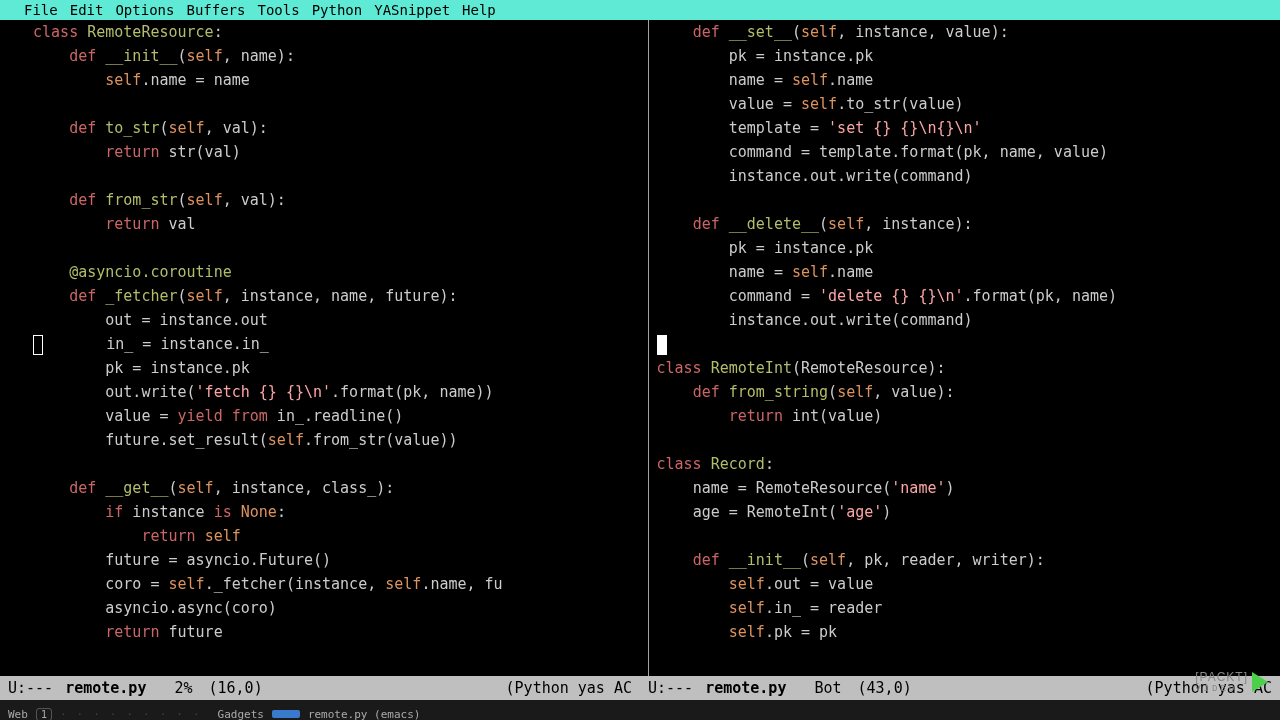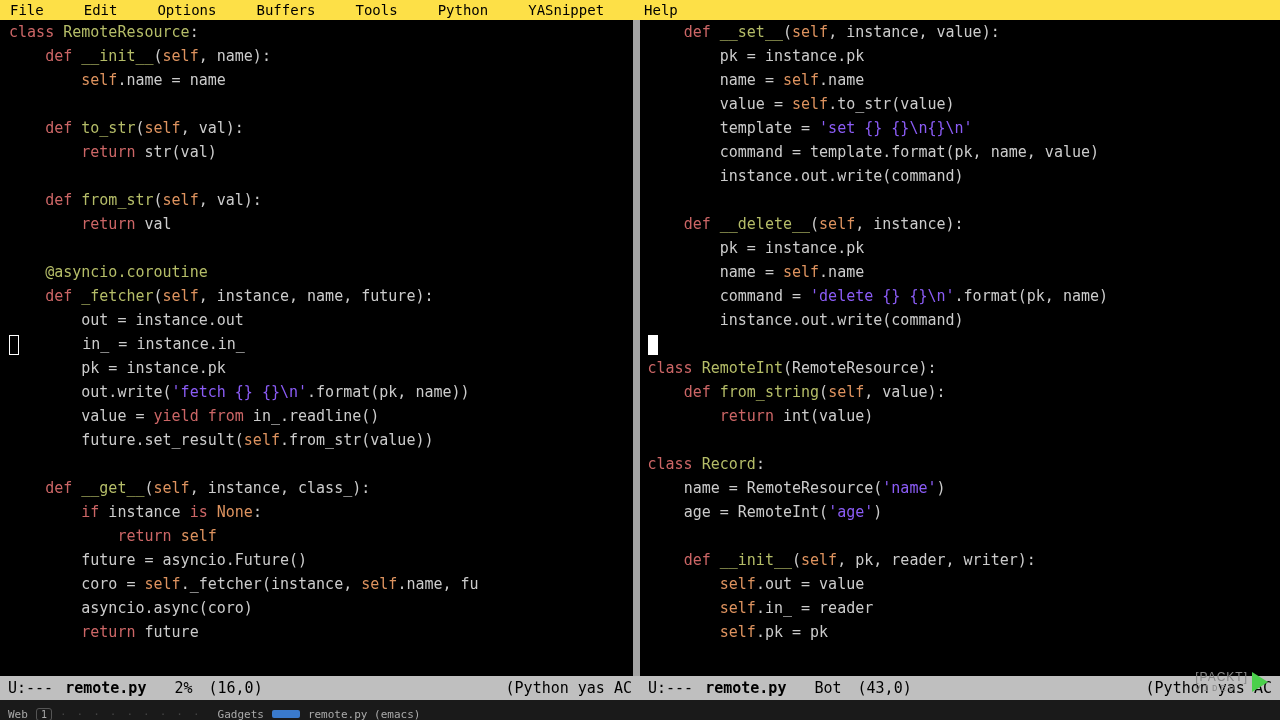--- a/index.html
+++ b/index.html
@@ -6,42 +6,41 @@
 body {
   background: #000;
   font-family: 'Consolas', 'Monaco', monospace;
   font-size: 15px;
   width: 1280px;
   height: 720px;
   overflow: hidden;
   color: #ccc;
 }
 .menubar {
-  background: #fde047;
+  background: #5eead4;
   color: #000;
   height: 20px;
   display: flex;
   align-items: center;
-  padding: 0 4px;
+  padding: 0 18px;
   font-size: 14px;
-  gap: 28px;
 }
 .menubar span { padding: 0 6px; cursor: pointer; }
 .editor-area {
   display: flex;
   height: 656px;
 }
 .pane {
   flex: 1;
   overflow: hidden;
   white-space: pre;
   line-height: 24px;
   padding-top: 0;
 }
-.pane-left { border-right: 7px solid #a3a3a3; width: 648px; }
+.pane-left { border-right: 1px solid #a3a3a3; width: 648px; margin-left: 24px; }
 .pane-right { padding-left: 8px; }
 .modeline {
   display: flex;
   height: 24px;
   background: #bfbfbf;
   color: #000;
   font-size: 15px;
   align-items: center;
 }
 .modeline-half {
@@ -91,21 +90,21 @@
   width: 0; height: 0;
   border-left: 16px solid #4bd04b;
   border-top: 10px solid transparent;
   border-bottom: 10px solid transparent;
 }
 
 
 .kw { color: #cc6666; }     
 .fn { color: #b5bd68; }     
 .self { color: #de935f; }   
-.str { color: #8b5cf6; }    
+.str { color: #fca5a5; }    
 .dec { color: #b5bd68; }    
 .lit { color: #de935f; }    
 
 .cursor {
   display: inline-block;
   width: 10px;
   height: 20px;
   border: 1px solid #fff;
   vertical-align: middle;
 }

